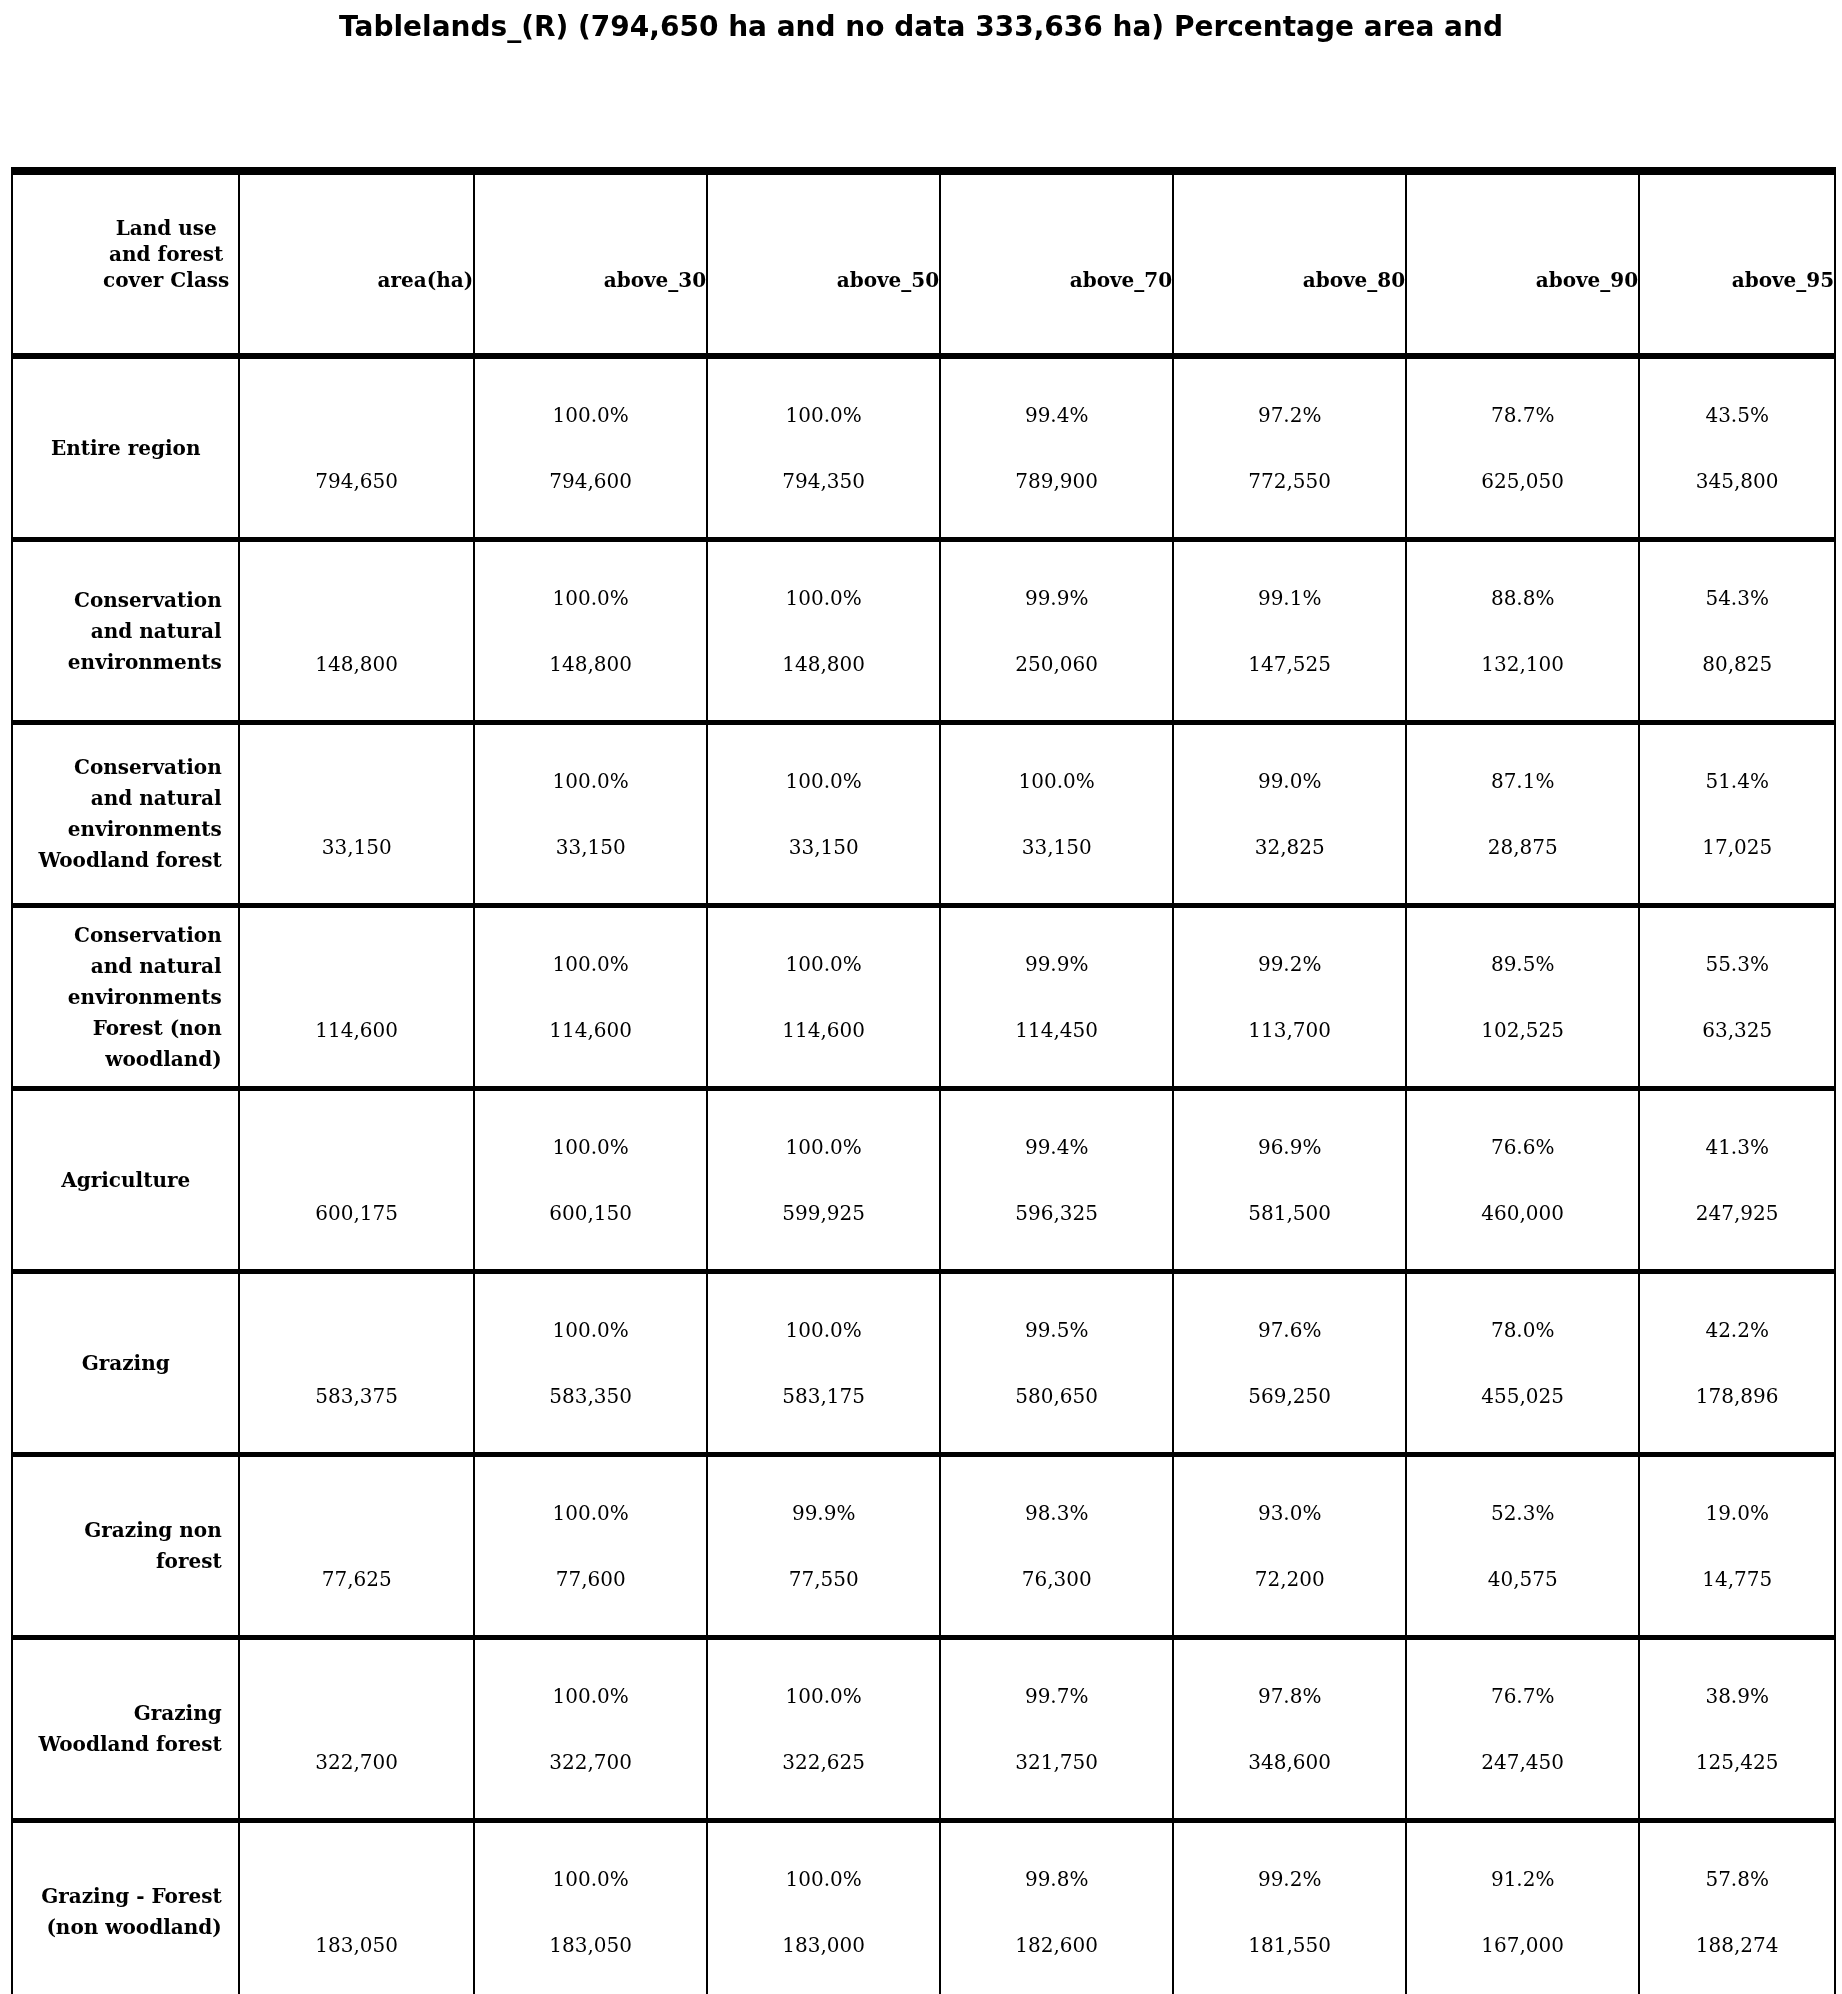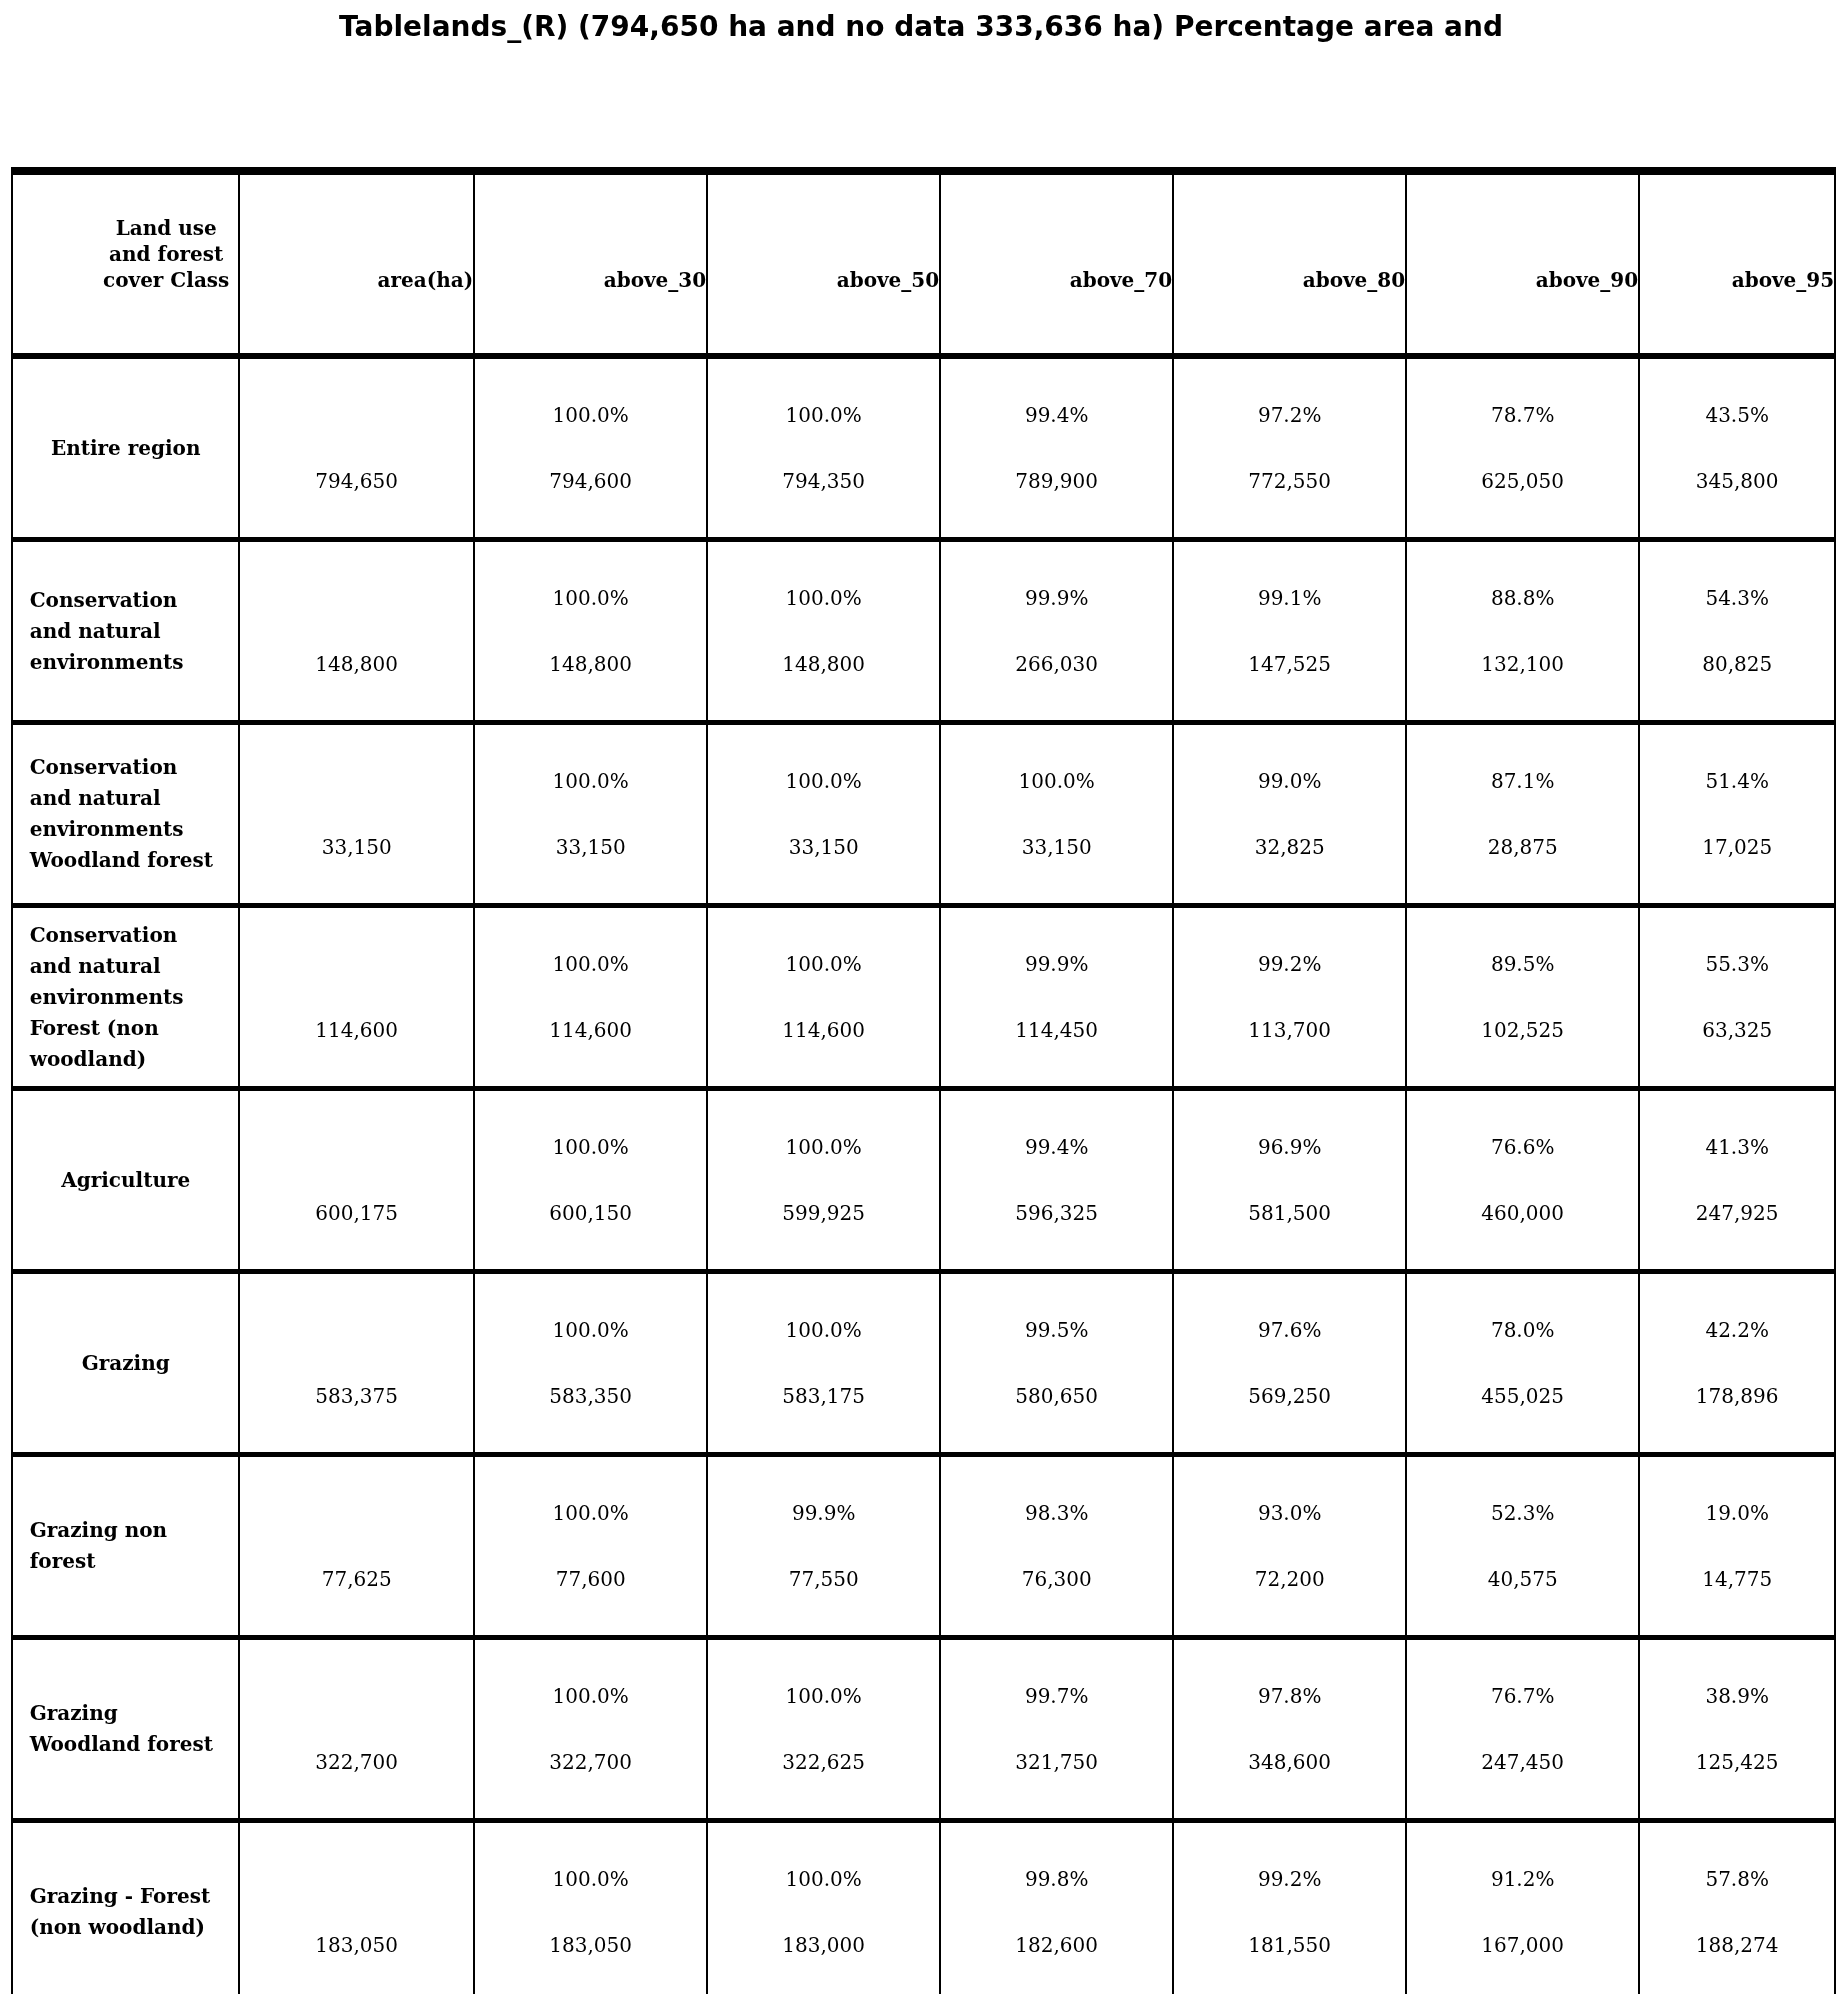--- a/index.html
+++ b/index.html
@@ -16,21 +16,21 @@
         border-top:8px solid #000;border-bottom:8.8px solid #000;}
   th,td{border-left:2px solid #000;border-right:2px solid #000;padding:0;vertical-align:middle;}
   thead th{height:178px;border-bottom:6.8px solid #000;font-weight:bold;font-size:20px;}
   tbody td{height:178px;border-bottom:5.6px solid #000;font-size:20px;}
   .hcell{display:flex;flex-direction:column;justify-content:flex-end;align-items:flex-end;
          height:100%;box-sizing:border-box;padding-bottom:60px;line-height:1.3;}
   .hcell span{display:block;max-width:144px;text-align:center;}
   .cell{display:flex;flex-direction:column;justify-content:center;align-items:center;height:100%;}
   .ln{height:66px;display:flex;align-items:center;justify-content:center;text-align:center;}
   .labelcell .label{display:flex;align-items:center;justify-content:center;height:100%;
-        font-weight:bold;text-align:left;line-height:1.55;max-width:192px;margin:4px auto;}
+        font-weight:bold;text-align:right;line-height:1.55;max-width:192px;margin:4px auto;}
 </style>
 </head>
 <body>
 
 <div class="title">
   <div>Tablelands_(R) (794,650 ha and no data 333,636 ha) Percentage area and</div>
 </div>
 
 <div class="tablewrap">
 <table>
@@ -154,21 +154,21 @@
           </td>
           <td>
             <div class="cell">
               <div class="ln">100.0%</div>
               <div class="ln">148,800</div>
             </div>
           </td>
           <td>
             <div class="cell">
               <div class="ln">99.9%</div>
-              <div class="ln">266,030</div>
+              <div class="ln">250,060</div>
             </div>
           </td>
           <td>
             <div class="cell">
               <div class="ln">99.1%</div>
               <div class="ln">147,525</div>
             </div>
           </td>
           <td>
             <div class="cell">

